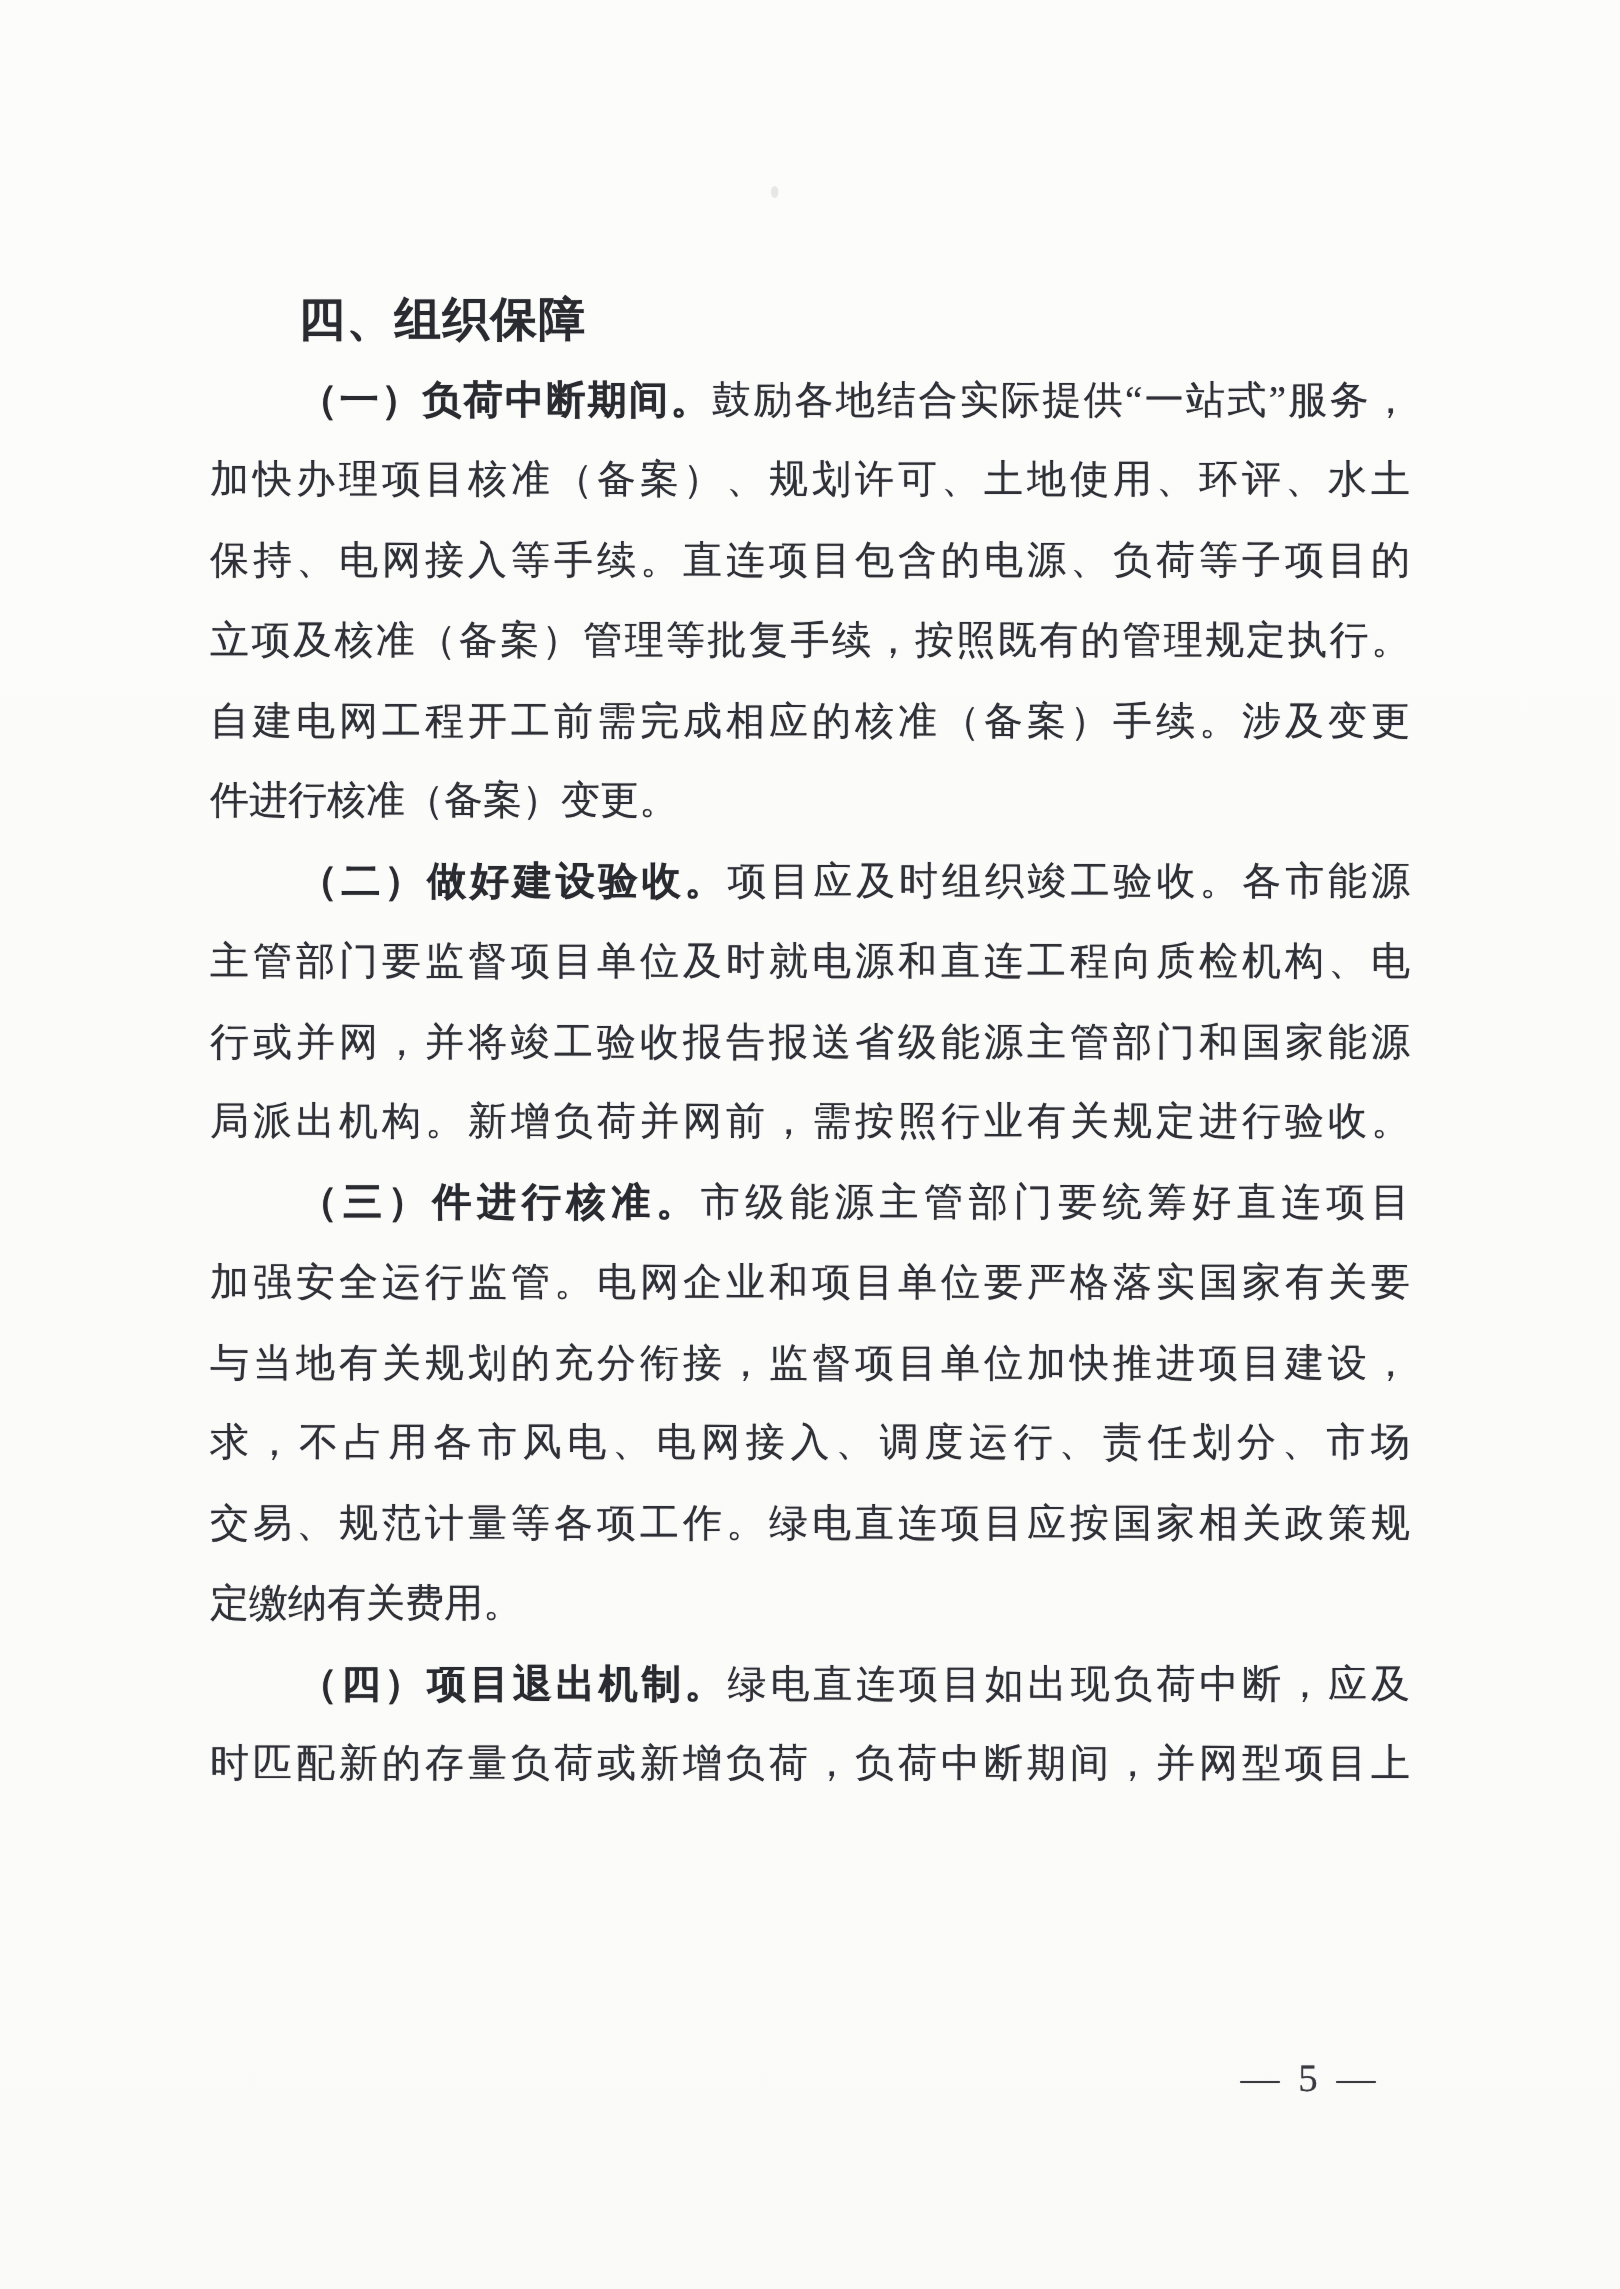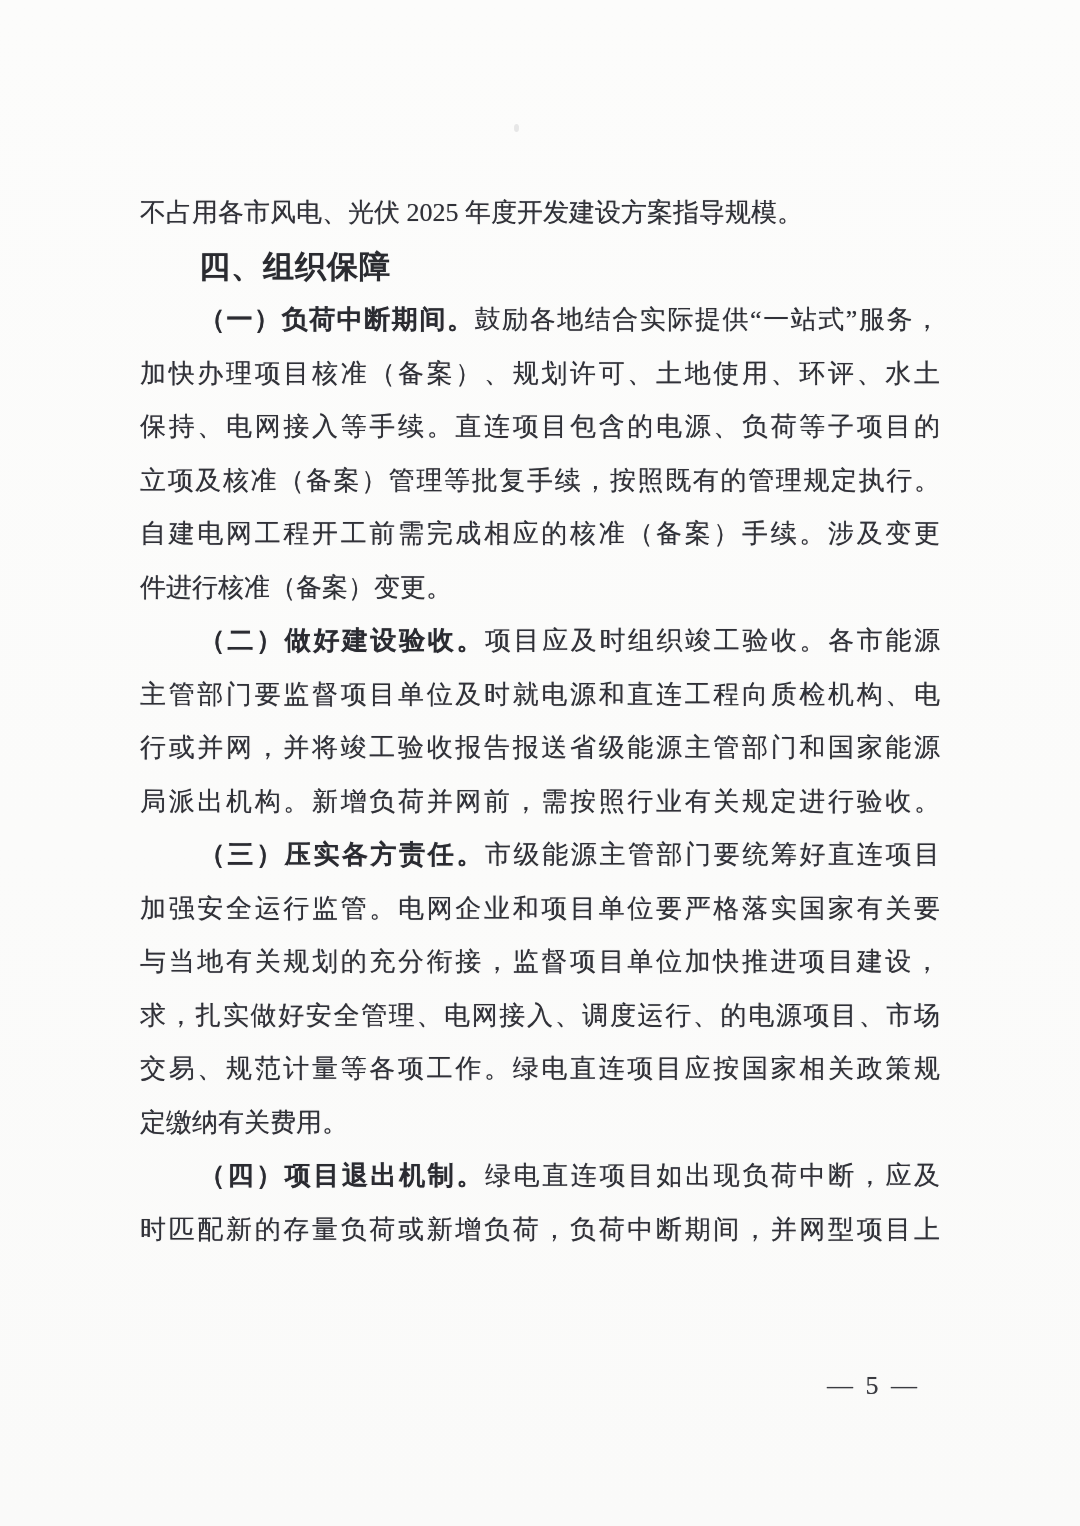--- a/index.html
+++ b/index.html
@@ -67,40 +67,39 @@
     border-radius: 50%;
   }
 </style>
 </head>
 <body>
 
 <div class="page">
   <div class="speck"></div>
 
   <div class="page-body">
-    <div class="line end">不占用各市风电、光伏 2025 年度开发建设方案指导规模。</div>
 
     <div class="line heading indent">四、组织保障</div>
 
     <div class="line indent"><span class="lead">（一）负荷中断期间。</span><span>鼓励各地结合实际提供“一站式”服务，</span></div>
     <div class="line">加快办理项目核准（备案）、规划许可、土地使用、环评、水土</div>
     <div class="line">保持、电网接入等手续。直连项目包含的电源、负荷等子项目的</div>
     <div class="line">立项及核准（备案）管理等批复手续，按照既有的管理规定执行。</div>
     <div class="line">自建电网工程开工前需完成相应的核准（备案）手续。涉及变更</div>
     <div class="line end">件进行核准（备案）变更。</div>
 
     <div class="line indent"><span class="lead">（二）做好建设验收。</span><span>项目应及时组织竣工验收。各市能源</span></div>
     <div class="line">主管部门要监督项目单位及时就电源和直连工程向质检机构、电</div>
     <div class="line">行或并网，并将竣工验收报告报送省级能源主管部门和国家能源</div>
     <div class="line">局派出机构。新增负荷并网前，需按照行业有关规定进行验收。</div>
 
-    <div class="line indent"><span class="lead">（三）压实各方责任。</span><span>市级能源主管部门要统筹好直连项目</span></div>
+    <div class="line indent"><span class="lead">（三）件进行核准。</span><span>市级能源主管部门要统筹好直连项目</span></div>
     <div class="line">加强安全运行监管。电网企业和项目单位要严格落实国家有关要</div>
     <div class="line">与当地有关规划的充分衔接，监督项目单位加快推进项目建设，</div>
-    <div class="line">求，扎实做好安全管理、电网接入、调度运行、的电源项目、市场</div>
+    <div class="line">求，不占用各市风电、电网接入、调度运行、责任划分、市场</div>
     <div class="line">交易、规范计量等各项工作。绿电直连项目应按国家相关政策规</div>
     <div class="line end">定缴纳有关费用。</div>
 
     <div class="line indent"><span class="lead">（四）项目退出机制。</span><span>绿电直连项目如出现负荷中断，应及</span></div>
     <div class="line">时匹配新的存量负荷或新增负荷，负荷中断期间，并网型项目上</div>
   </div>
 
   <div class="page-number">— 5 —</div>
 </div>
 

